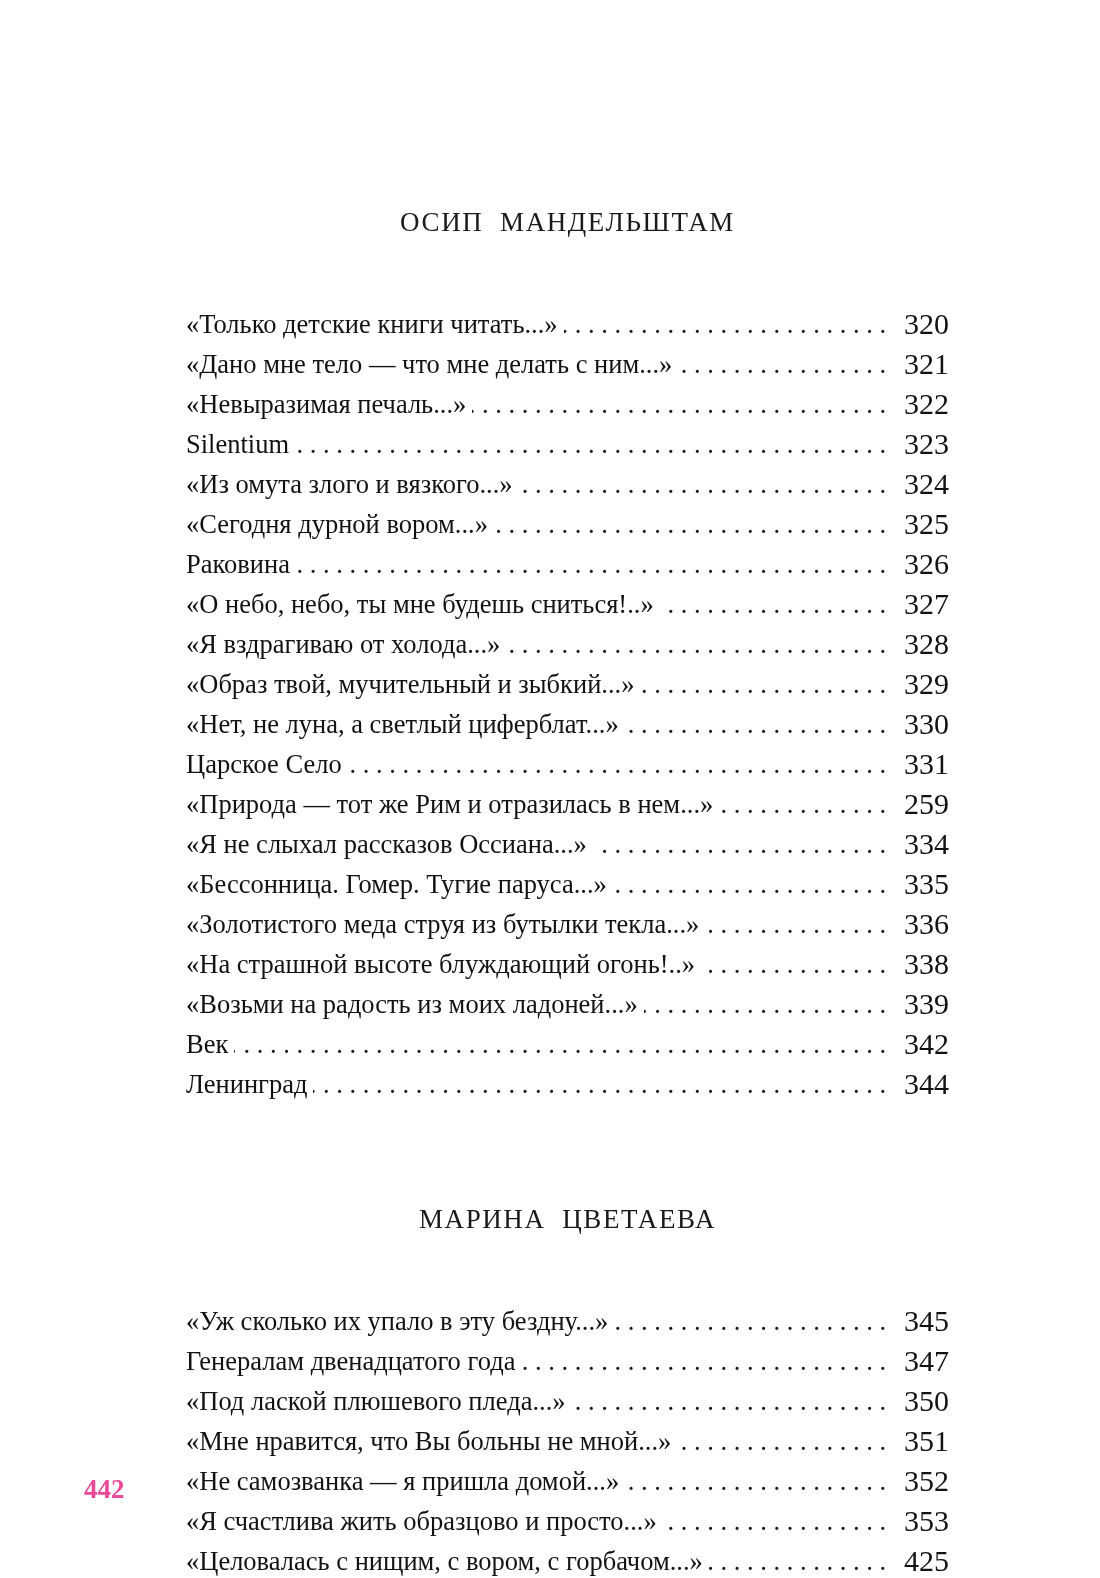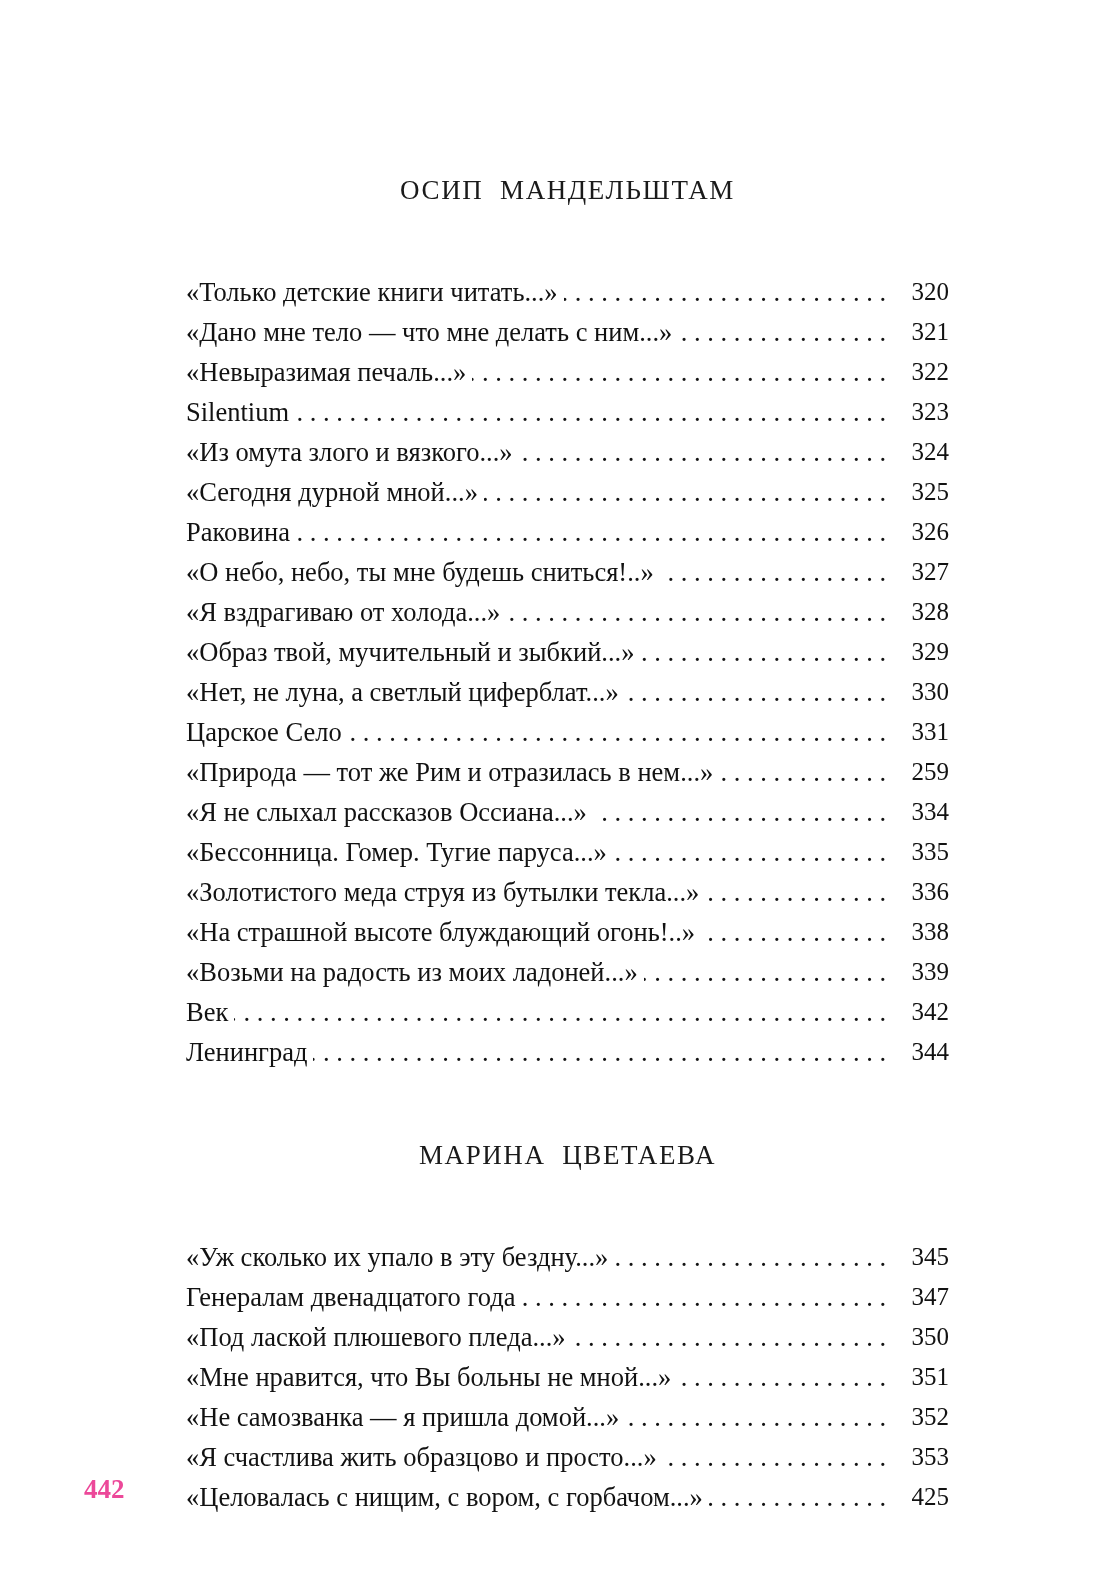--- a/index.html
+++ b/index.html
@@ -26,20 +26,21 @@
   }
 
   
   .section-heading {
     text-align: center;
     font-size: 27px;
     letter-spacing: 1.6px;
     color: #1a1a1a;
     font-weight: 400;
     white-space: pre;
+    margin-top: 32px;
   }
 
   
   .toc-list {
     margin: 16px;
     padding: 0;
     list-style: none;
   }
   .toc-entry {
     display: flex;
@@ -68,21 +69,21 @@
     line-height: 40px;
     letter-spacing: 0px;
     font-size: 26.5px;
     color: #121212;
   }
   .toc-page {
     flex: 0 0 auto;
     padding-left: 7px;
     text-align: right;
     min-width: 56px;
-    font-size: 25px;
+    font-size: 30px;
   }
 
   
   .gap-before-first-list { height: 175px; }
   .gap-heading-to-list   { height: 50px; }
   .gap-list-to-heading   { height: 52px; }
 
   
   .folio {
     position: absolute;
@@ -128,21 +129,21 @@
         <span class="toc-title">Silentium</span>
         <span class="toc-leader"></span>
         <span class="toc-page">323</span>
       </li>
       <li class="toc-entry">
         <span class="toc-title">«Из омута злого и вязкого...»</span>
         <span class="toc-leader"></span>
         <span class="toc-page">324</span>
       </li>
       <li class="toc-entry">
-        <span class="toc-title">«Сегодня дурной мной...»</span>
+        <span class="toc-title">«Сегодня дурной вором...»</span>
         <span class="toc-leader"></span>
         <span class="toc-page">325</span>
       </li>
       <li class="toc-entry">
         <span class="toc-title">Раковина</span>
         <span class="toc-leader"></span>
         <span class="toc-page">326</span>
       </li>
       <li class="toc-entry">
         <span class="toc-title">«О небо, небо, ты мне будешь сниться!..»</span>

